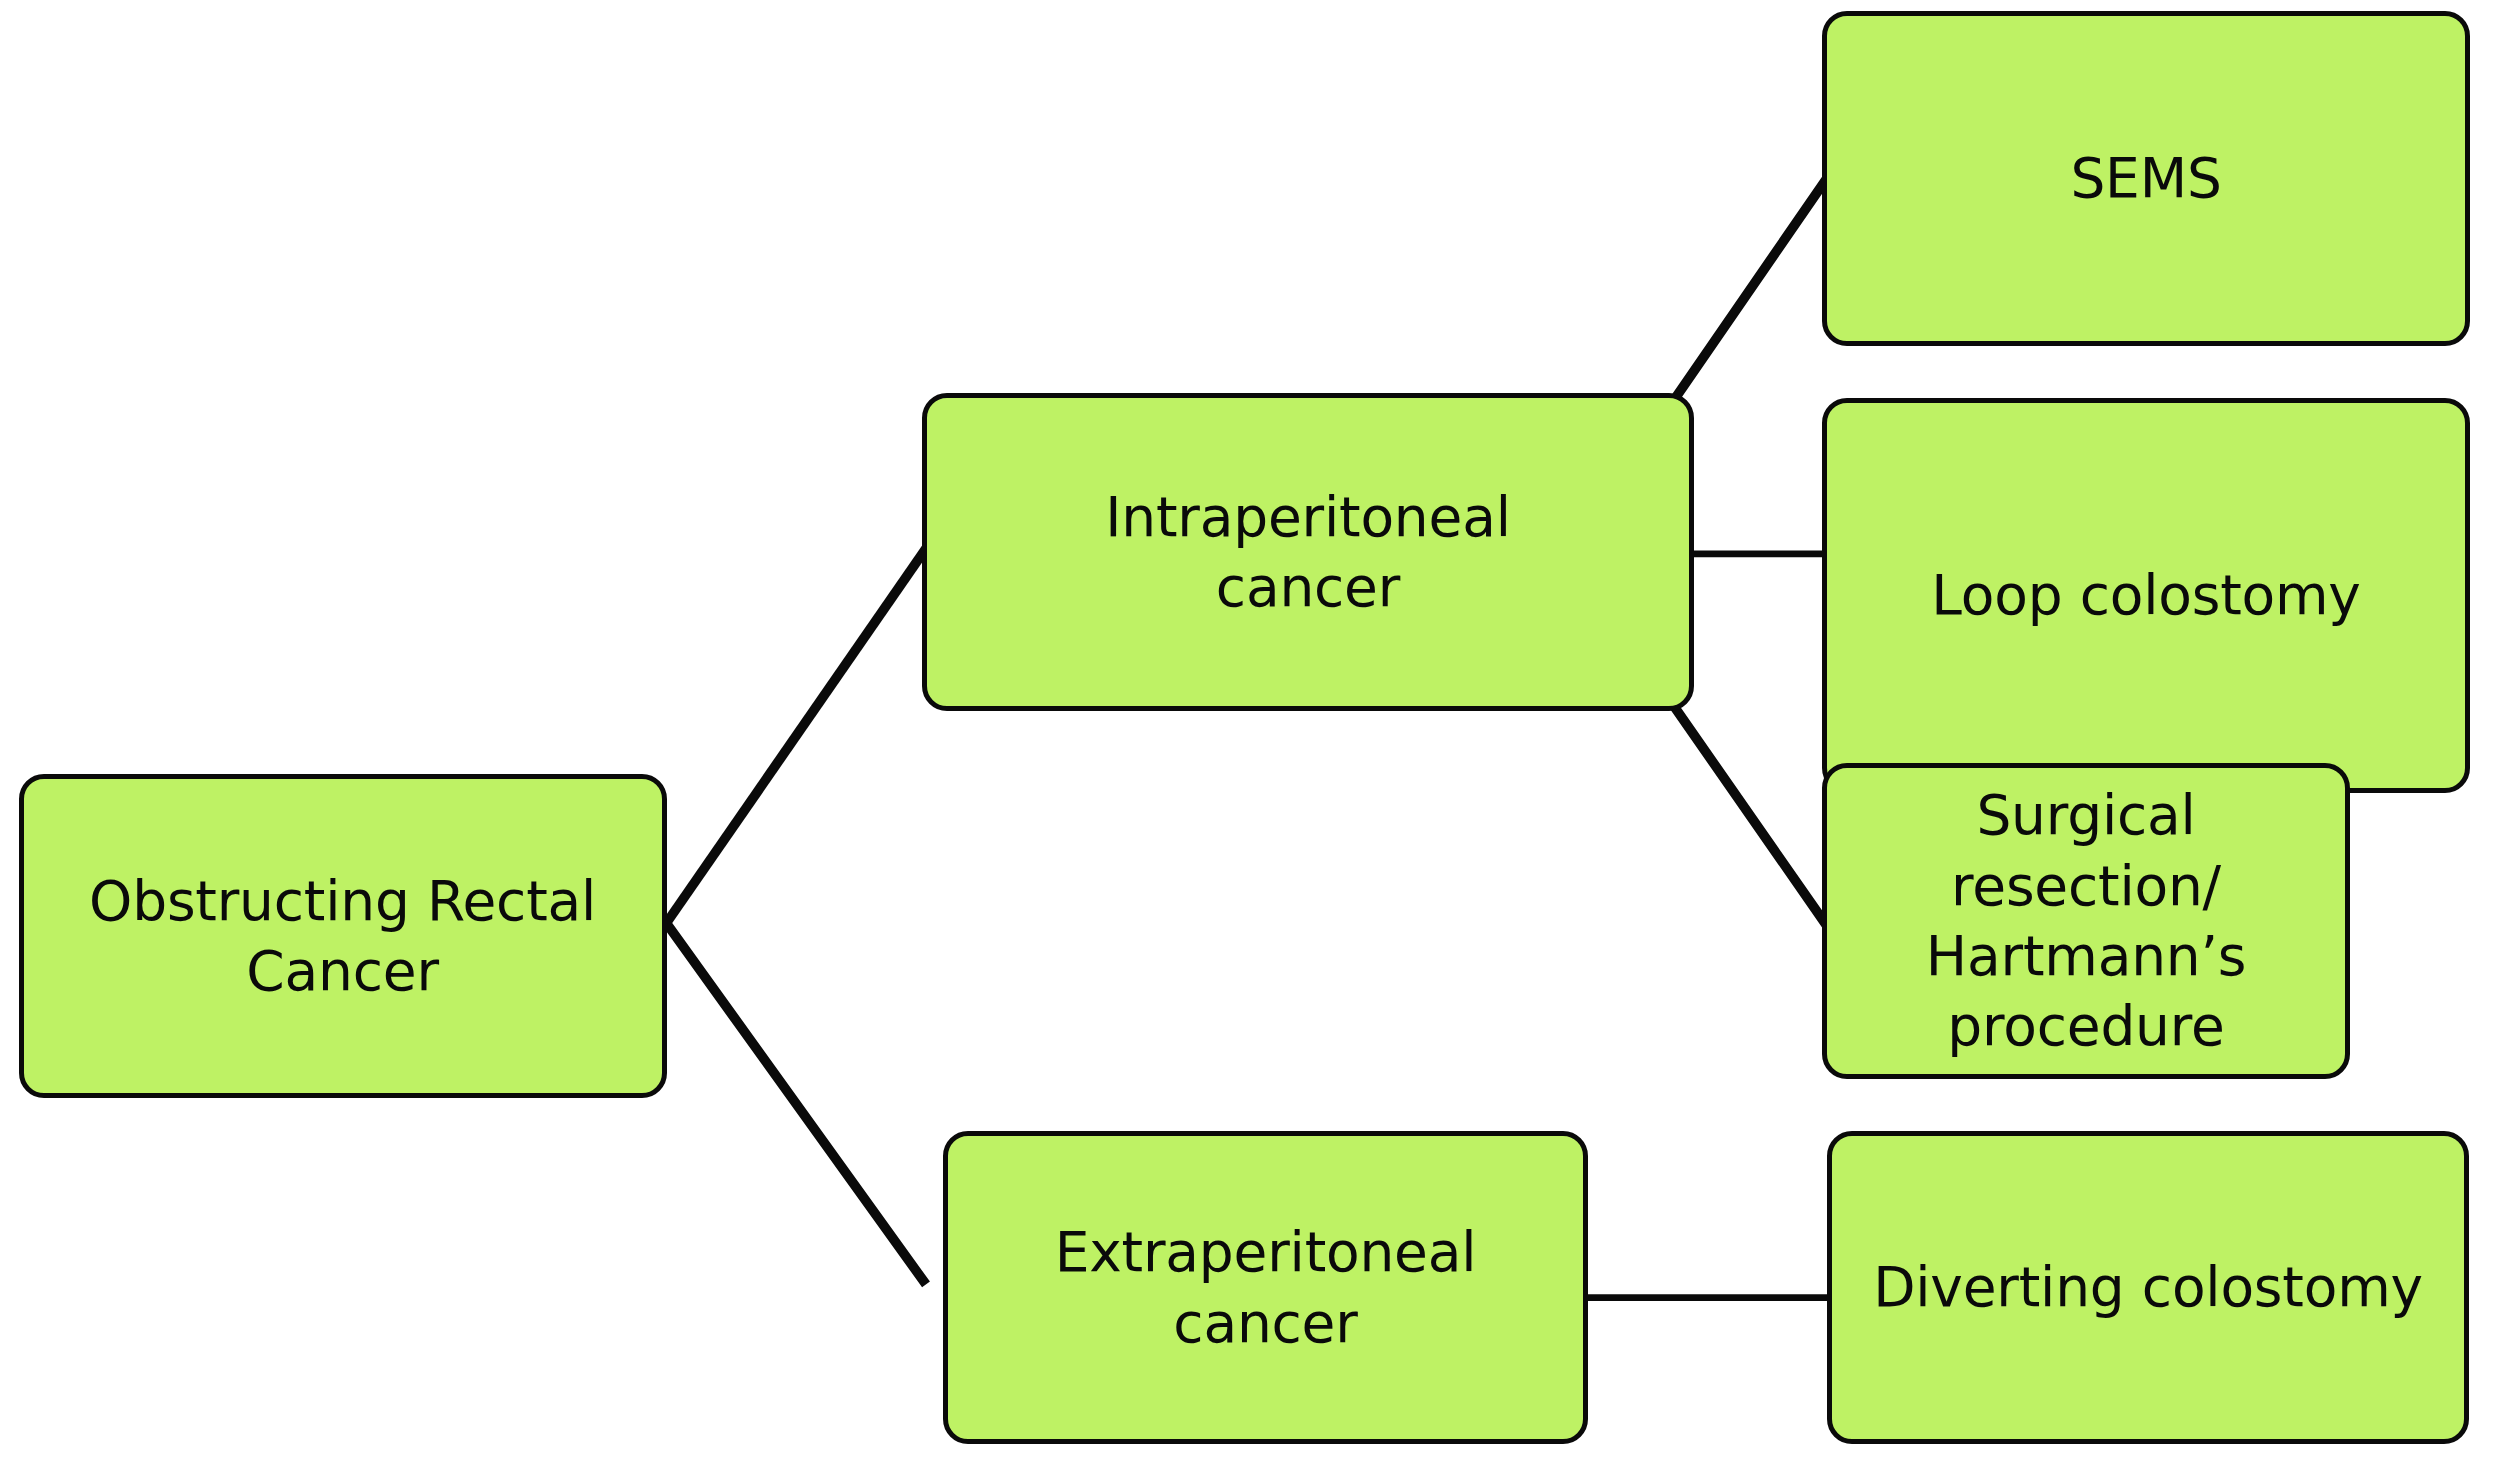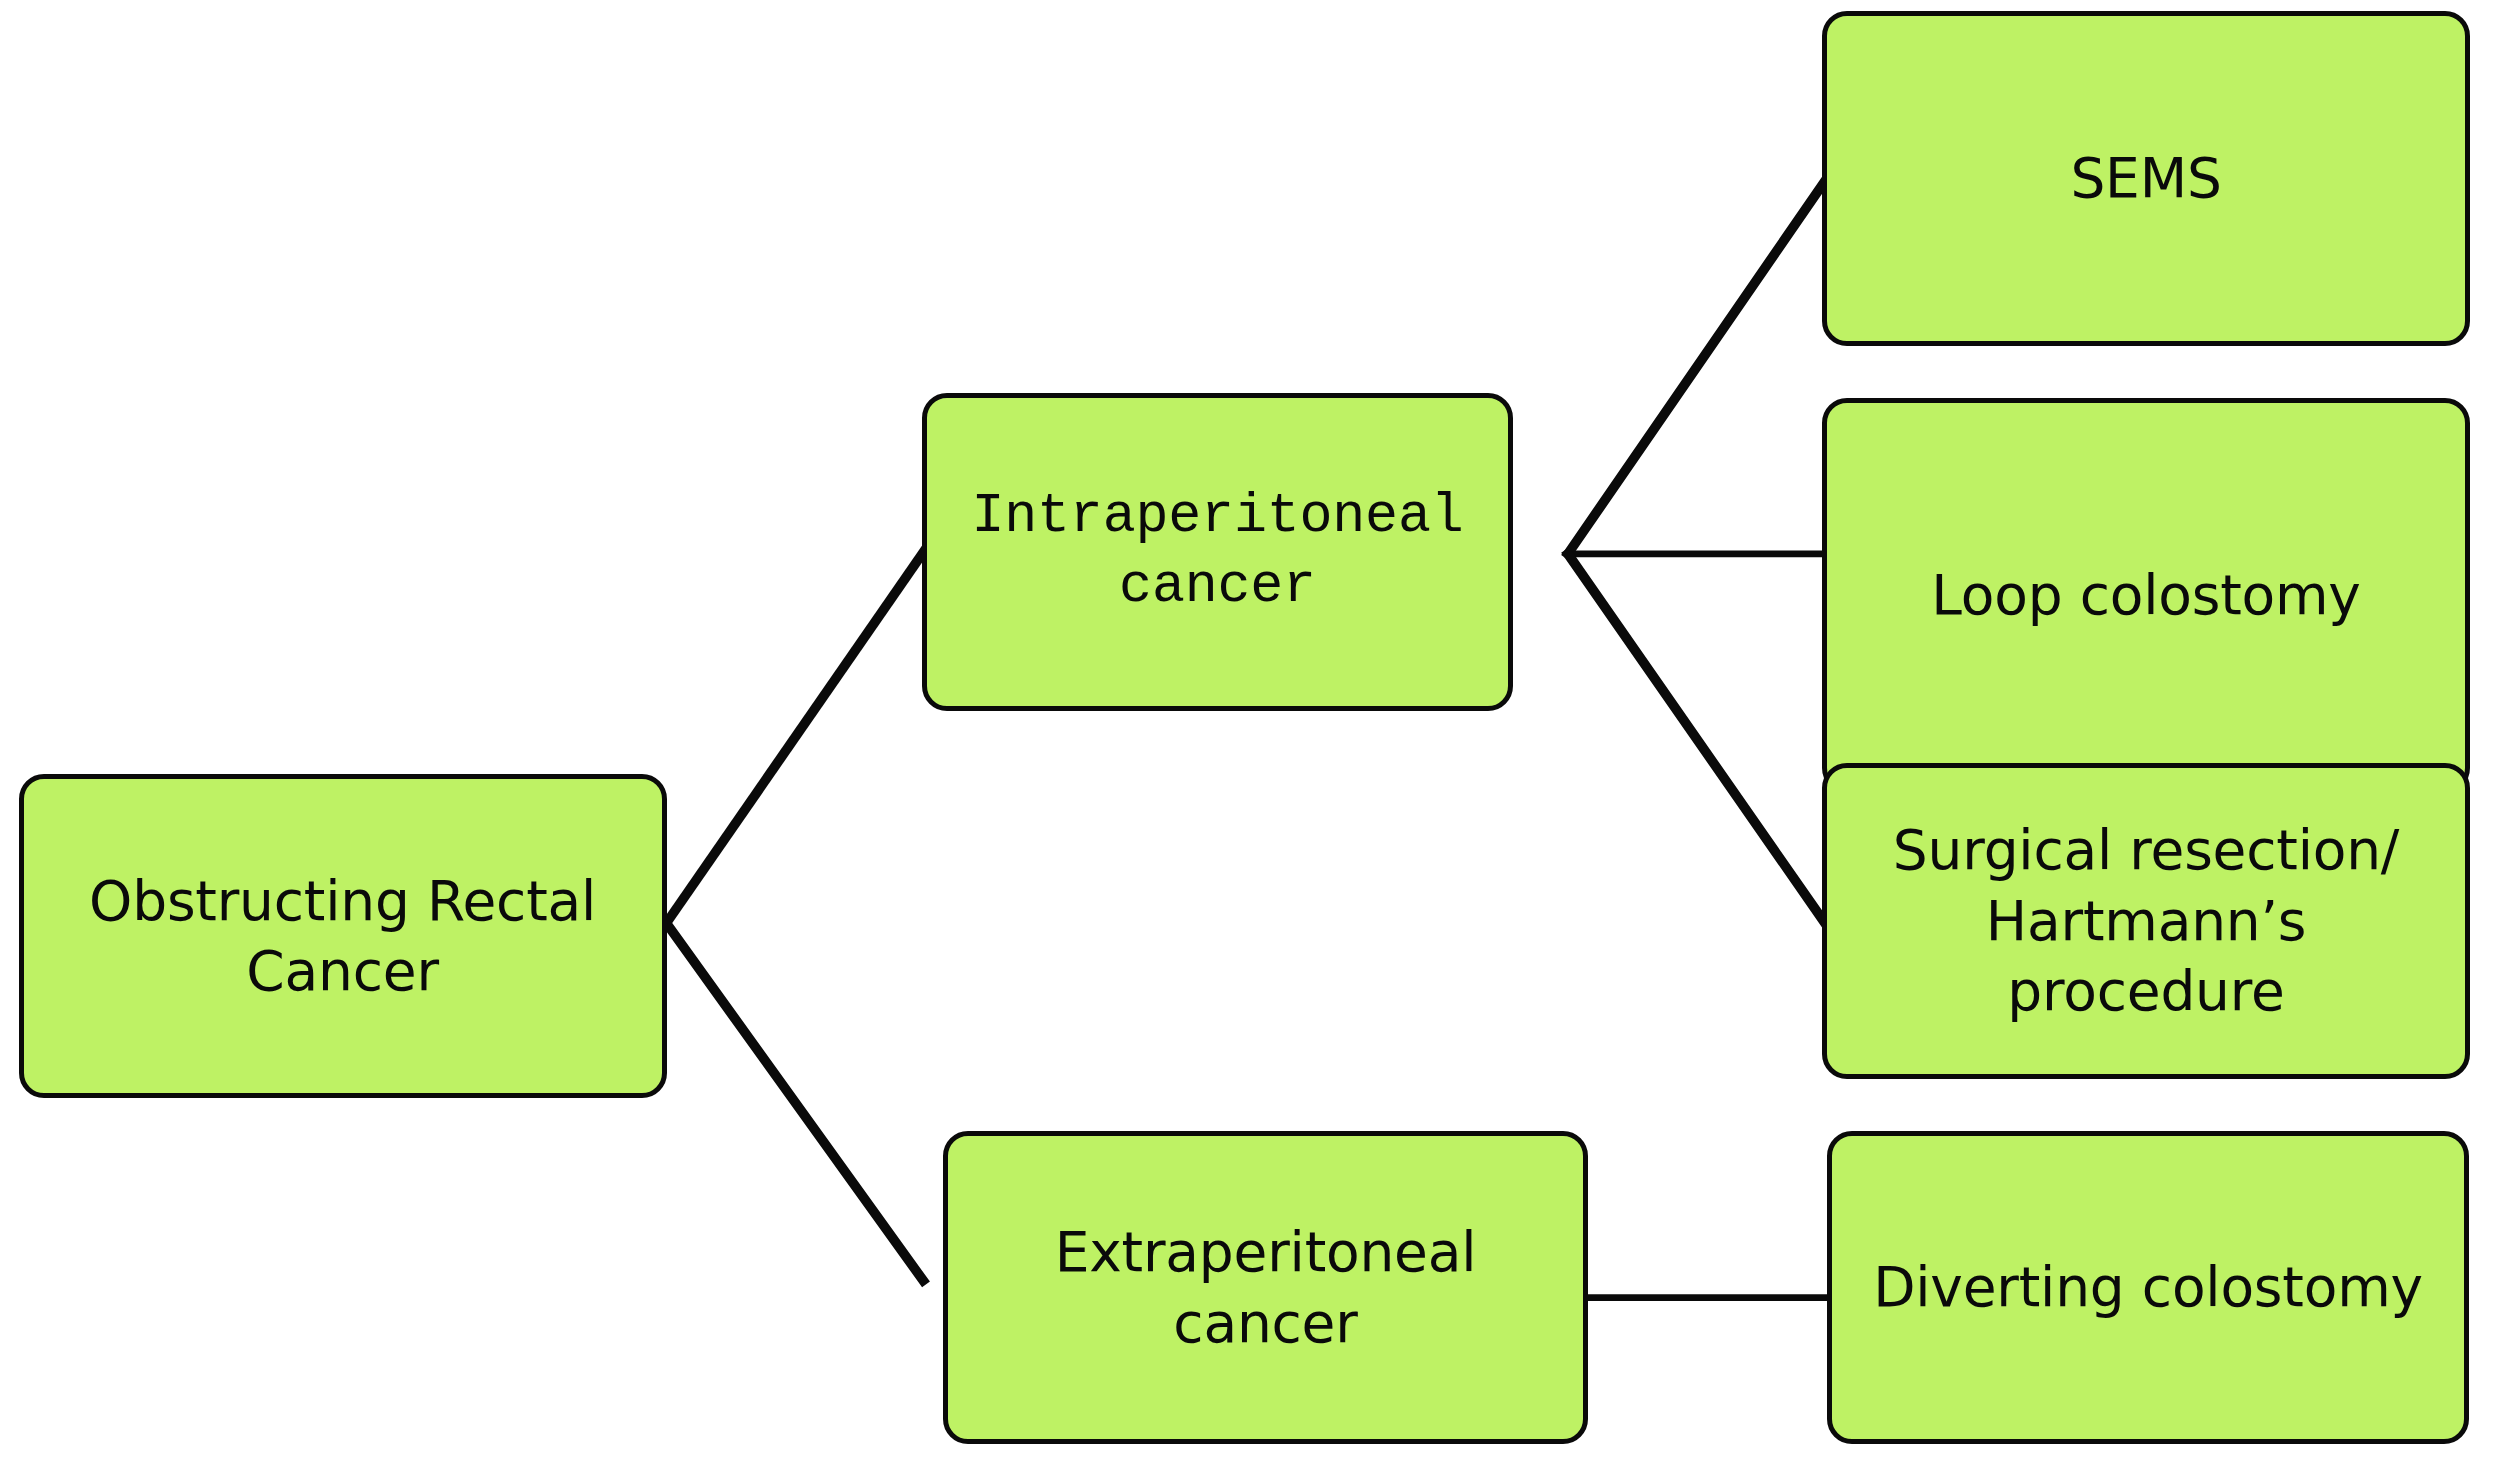--- a/index.html
+++ b/index.html
@@ -39,25 +39,25 @@
     letter-spacing: -0.2px;
     padding: 0 19.4px;
     z-index: 2;
   }
   .node-label {
     display: block;
     white-space: pre-line;
   }
   
   #node-root              { left: 18.6px;   top: 763px; width: 648px; height: 324px; margin-top: 11px; }
-  #node-intraperitoneal   { left: 922px; top: 393px;  width: 591px; height: 318px; font-family: Liberation Mono, monospace; }
+  #node-intraperitoneal   { left: 922px; top: 393px;  width: 772px; height: 318px; }
   #node-extraperitoneal   { left: 922px; top: 1131px; width: 645px; height: 313px; margin-left: 21px; }
   #node-sems              { left: 1822px; top: 11px;   width: 648px; height: 335px; }
   #node-loop-colostomy    { left: 1822px; top: 398px;  width: 648px; height: 395px; }
-  #node-surgical          { left: 1822px; top: 763px; width: 648px; height: 316px; }
+  #node-surgical          { left: 1822px; top: 763px; width: 528px; height: 316px; }
   #node-diverting         { left: 1827px; top: 1131px; width: 642px; height: 313px; text-align: right; }
 </style>
 </head>
 <body>
 
 <div id="canvas">
 
   <svg id="edges" viewBox="0 0 3358 1988" width="2500" height="1480" xmlns="http://www.w3.org/2000/svg">
 
     <path d="M 895 1240 L 1240 742" fill="none" stroke="#0a0a0a" stroke-width="13" stroke-linecap="square"></path>

